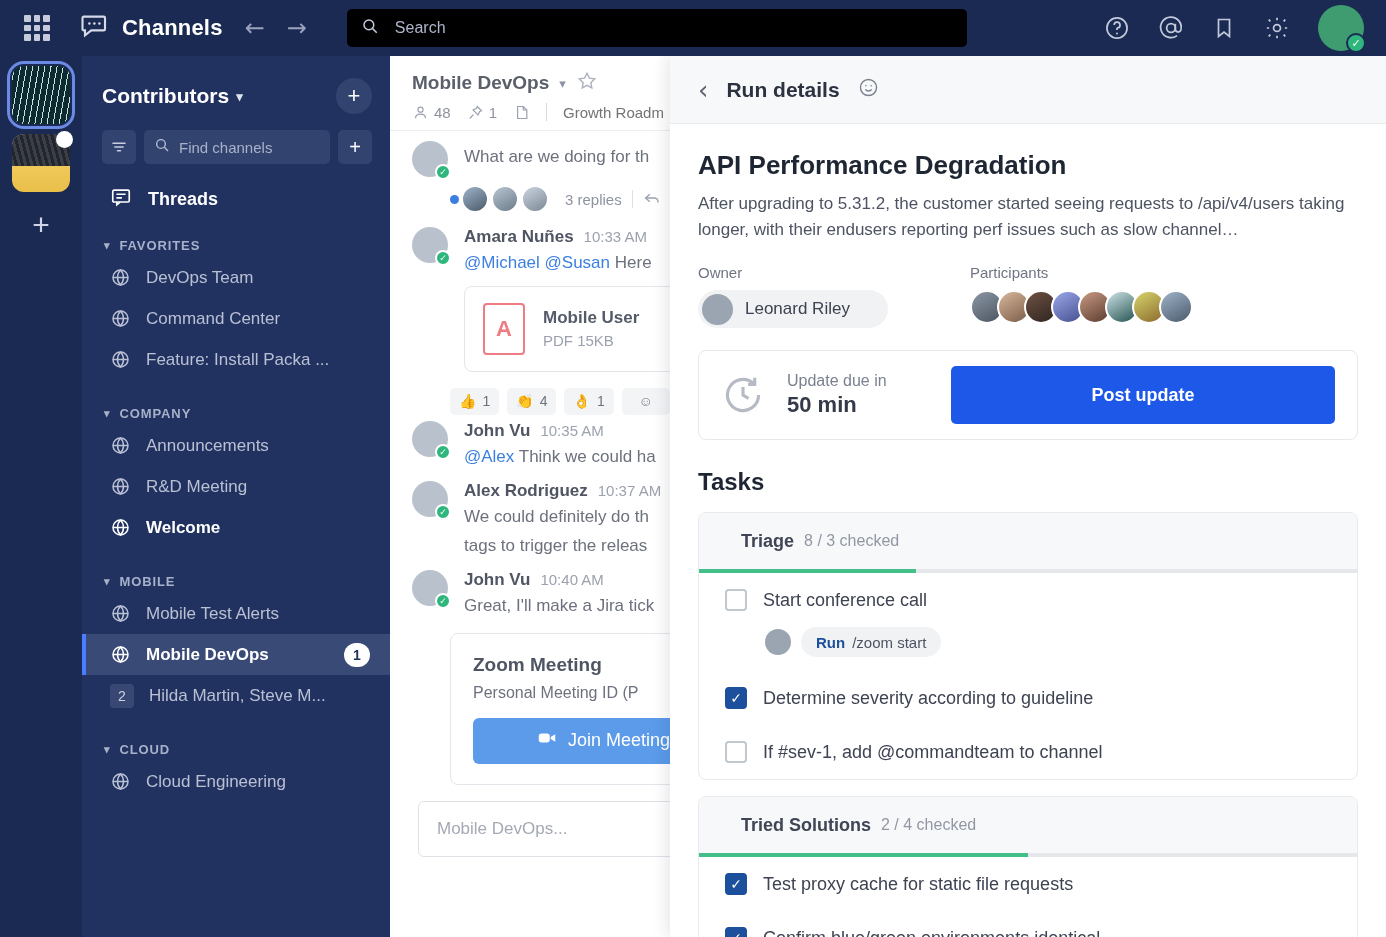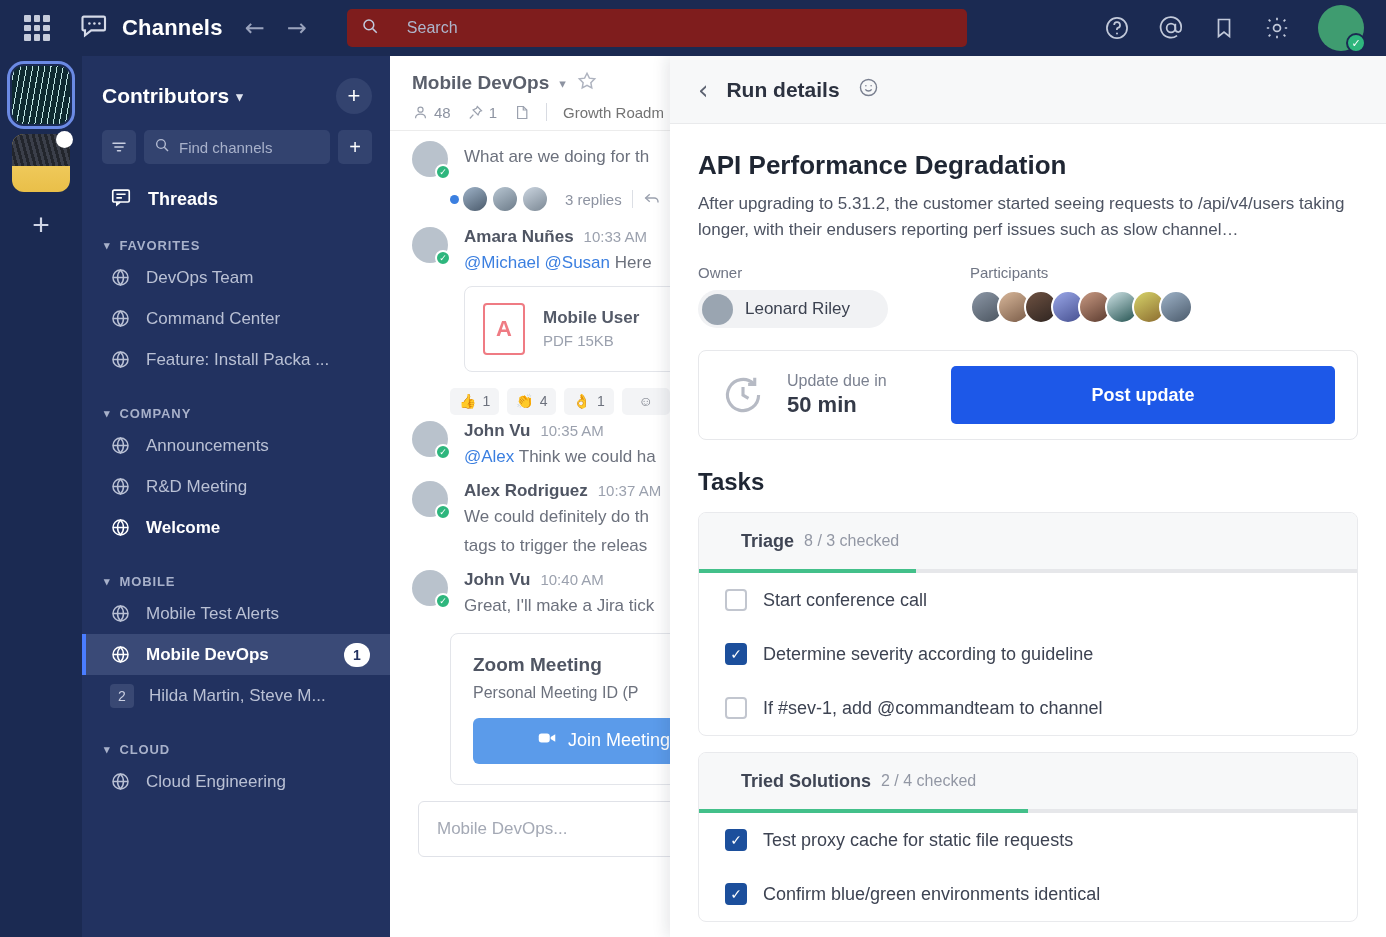--- a/index.html
+++ b/index.html
@@ -15,22 +15,22 @@
     position: absolute; top: 0; left: 0; width: 1386px; height: 56px;
     background: #1b2a52; display: flex; align-items: center; z-index: 40;
   }
   .grid-icon { margin-left: 24px; width: 26px; height: 26px; display: grid;
     grid-template-columns: repeat(3, 1fr); grid-template-rows: repeat(3, 1fr); gap: 3px; cursor: pointer;}
   .grid-icon i { background: #c5cbdb; border-radius: 1px; display: block; }
   .chan-logo { margin-left: 30px; display: flex; align-items: center; gap: 12px; }
   .chan-title { color: #fff; font-size: 22px; font-weight: bold; letter-spacing: .2px; }
   .navarrow { color: #9aa3bd; font-size: 24px; margin-left: 22px; cursor: pointer; font-family: "DejaVu Sans", sans-serif;}
   .searchbox {
-    margin-left: 40px; width: 620px; height: 38px; background: #7f1d1d;
-    border-radius: 5px; display: flex; align-items: center; padding: 0 14px; gap: 28px; cursor: text;
+    margin-left: 40px; width: 620px; height: 38px; background: #000000;
+    border-radius: 5px; display: flex; align-items: center; padding: 0 14px; gap: 16px; cursor: text;
   }
   .searchbox .ph { color: #aeb6cc; font-size: 16px; }
   .tb-right { margin-left: auto; display: flex; align-items: center; gap: 28px; padding-right: 22px; }
   .tb-icon { color: #c2c9da; cursor: pointer; display: flex; align-items: center; }
   .avatar-top { position: relative; width: 46px; height: 46px; }
   .avatar-top .ring { width: 46px; height: 46px; border-radius: 50%; background: #3f9c70; }
   .avatar-top .chk {
     position: absolute; right: -2px; bottom: -2px; width: 20px; height: 20px; border-radius: 50%;
     background: #2eb67d; border: 2px solid #1b2a52; color: #fff; font-size: 11px;
     display: flex; align-items: center; justify-content: center;
@@ -651,20 +651,27 @@
               <span class="tg-name">Triage</span>
               <span class="tg-count">8 / 3 checked</span>
             </div>
             <div class="tg-bar">
               <i style="width:33%"></i>
             </div>
             <div class="titem">
               <span class="cbx"></span>
               <span class="tlabel">Start conference call</span>
             </div>
+            <div class="cmdrow">
+              <span class="cav f9"></span>
+              <span class="cmdchip">
+                <span class="run">Run</span>
+                <span class="slash">/zoom start</span>
+              </span>
+            </div>
             <div class="titem">
               <span class="cbx on">✓</span>
               <span class="tlabel">Determine severity according to guideline</span>
             </div>
             <div class="titem">
               <span class="cbx"></span>
               <span class="tlabel">If #sev-1, add @commandteam to channel</span>
             </div>
           </div>
           <div class="tgroup">

